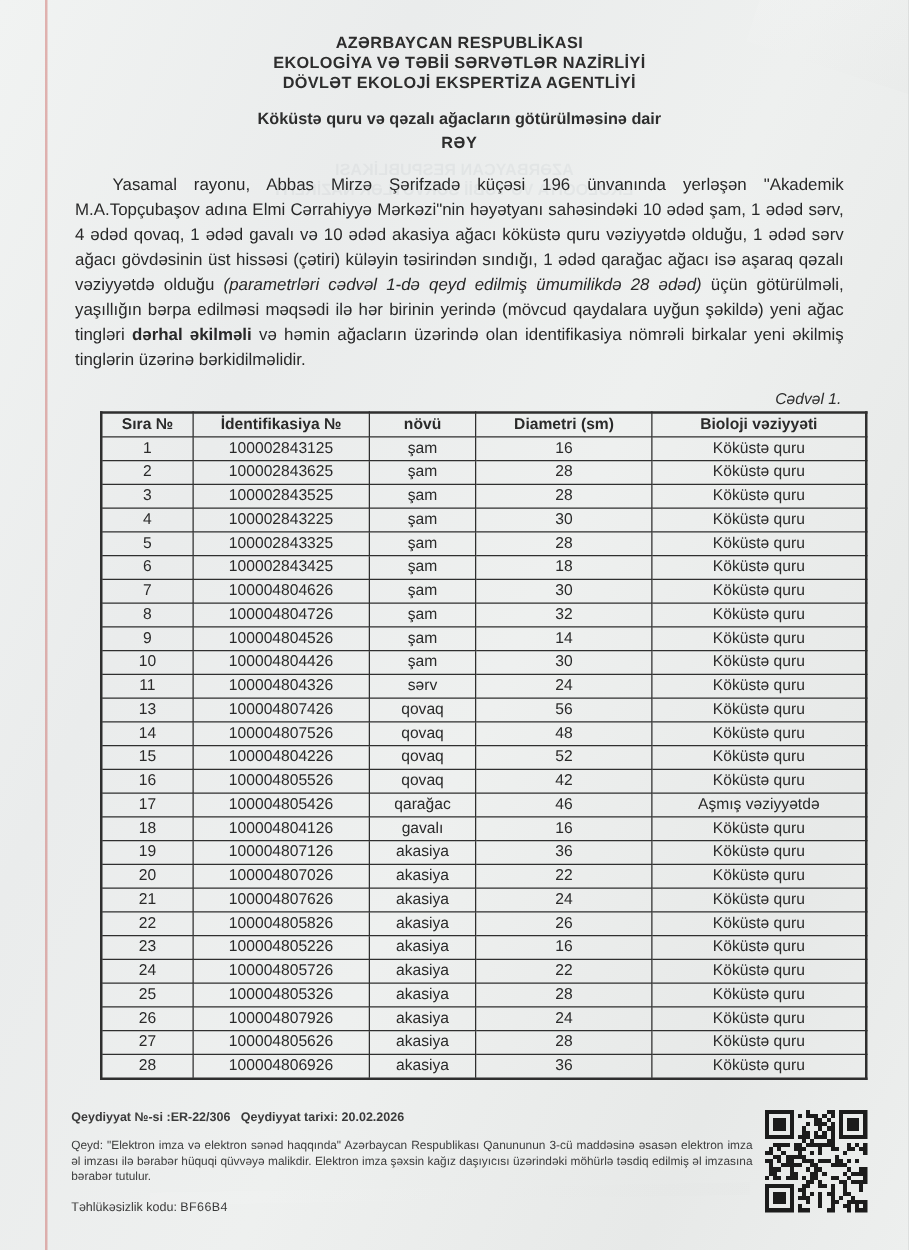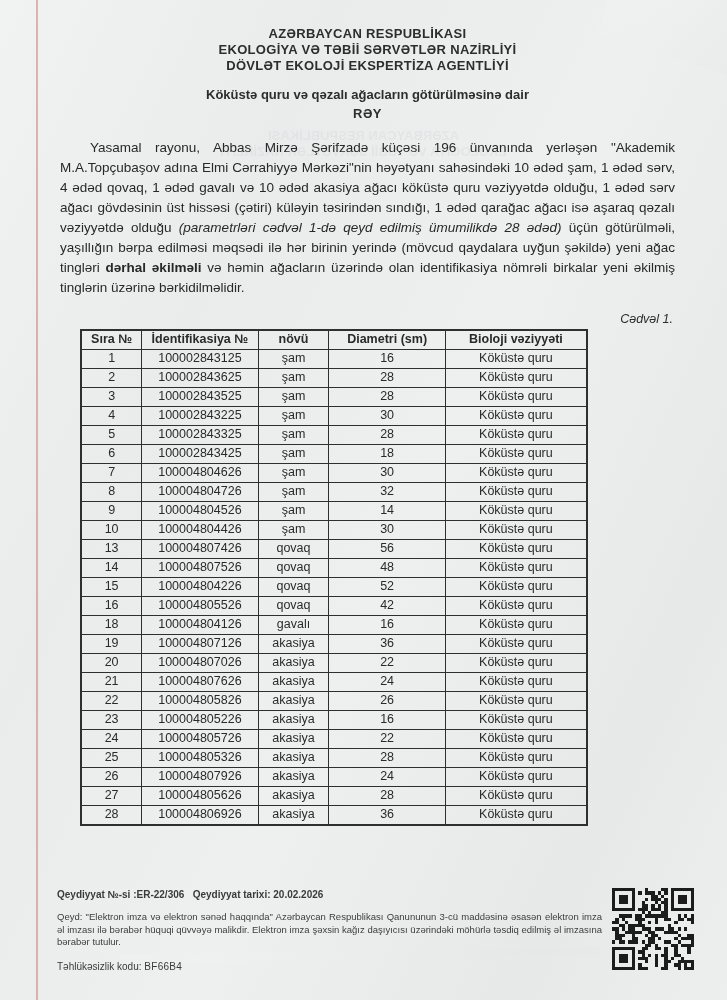--- a/index.html
+++ b/index.html
@@ -43,21 +43,21 @@
     font-size:13.5px; line-height:20px;
     text-align:justify; text-indent:30px;
     color:#282828;
   }
   .seg-italic { font-style:italic; }
   .seg-bold { font-weight:bold; }
 
   .table-caption { text-align:right; font-style:italic; font-size:12.5px; margin-top:4px; margin-bottom:3px; padding-right:2px; }
 
   .tree-table {
-    width:508px; margin-left:20px;
+    width:614px; margin-left:20px;
     border-collapse:collapse;
     font-size:12.5px;
     color:#2a2a2a;
     border:2px solid #2f2f2f;
   }
   .tree-table th, .tree-table td {
     border:1.4px solid #2f2f2f;
     text-align:center;
     padding:1px 2px;
     line-height:15.4px;
@@ -192,20 +192,27 @@
             <td>Köküstə quru</td>
           </tr>
           <tr>
             <td>10</td>
             <td>100004804426</td>
             <td>şam</td>
             <td>30</td>
             <td>Köküstə quru</td>
           </tr>
           <tr>
+            <td>11</td>
+            <td>100004804326</td>
+            <td>sərv</td>
+            <td>24</td>
+            <td>Köküstə quru</td>
+          </tr>
+          <tr>
             <td>13</td>
             <td>100004807426</td>
             <td>qovaq</td>
             <td>56</td>
             <td>Köküstə quru</td>
           </tr>
           <tr>
             <td>14</td>
             <td>100004807526</td>
             <td>qovaq</td>
@@ -218,20 +225,27 @@
             <td>qovaq</td>
             <td>52</td>
             <td>Köküstə quru</td>
           </tr>
           <tr>
             <td>16</td>
             <td>100004805526</td>
             <td>qovaq</td>
             <td>42</td>
             <td>Köküstə quru</td>
+          </tr>
+          <tr>
+            <td>17</td>
+            <td>100004805426</td>
+            <td>qarağac</td>
+            <td>46</td>
+            <td>Aşmış vəziyyətdə</td>
           </tr>
           <tr>
             <td>18</td>
             <td>100004804126</td>
             <td>gavalı</td>
             <td>16</td>
             <td>Köküstə quru</td>
           </tr>
           <tr>
             <td>19</td>

